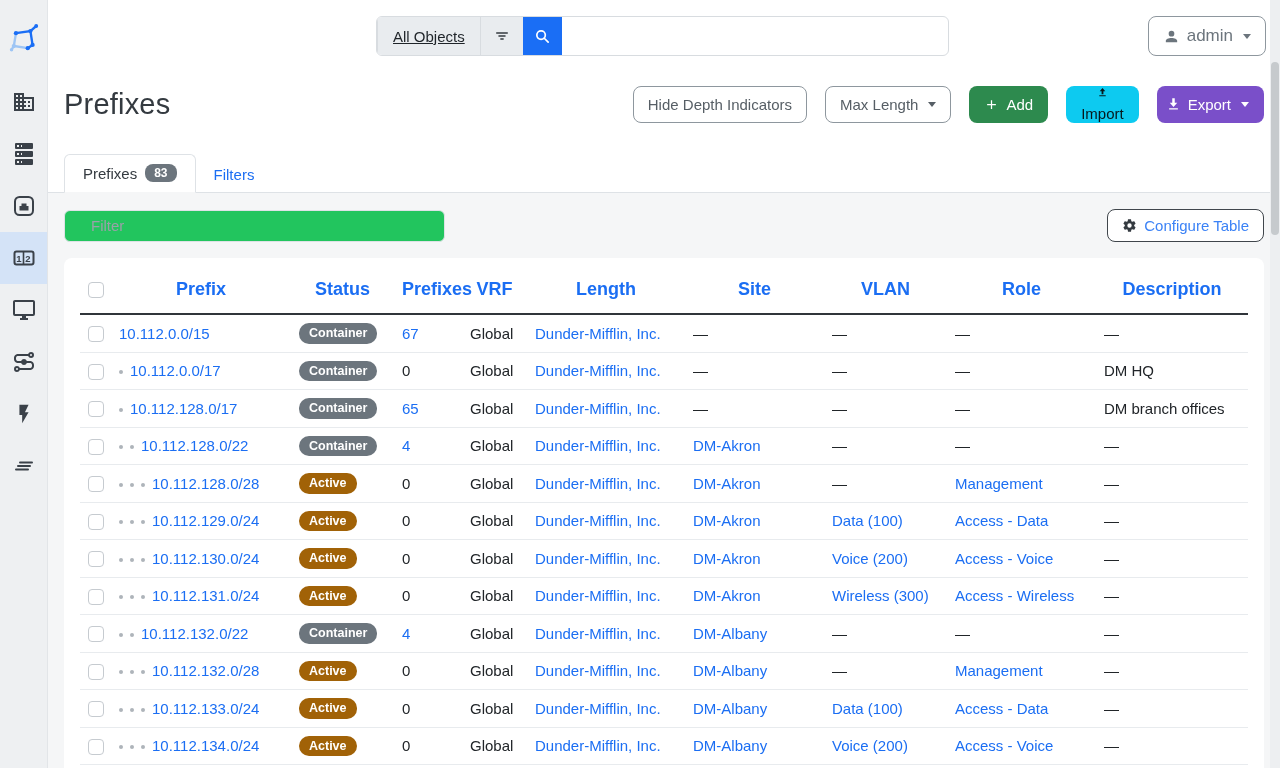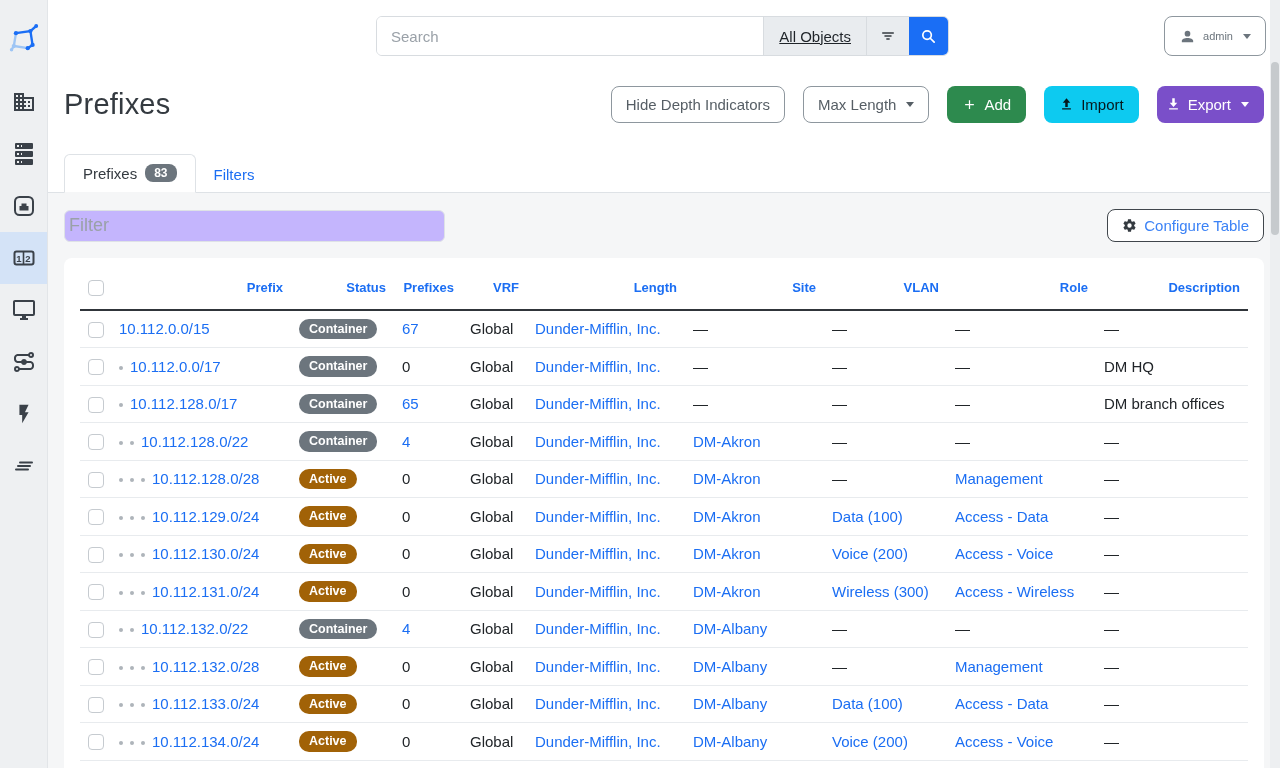--- a/index.html
+++ b/index.html
@@ -42,39 +42,39 @@
     background:#e9ecef; border-left:1px solid #d8dce0; cursor:pointer;
     font-size:15px; color:#1f2429; white-space:nowrap;
   }
   .seg.scope { padding:0 15px;text-decoration:underline; }
   .seg.filter-seg { width:43px; }
   .seg.search-btn { width:39px; background:#1a6ef5; border-left:none; }
 
   .user-menu {
     position:absolute; right:14px; top:16px; height:40px;
     display:flex; align-items:center; gap:7px; padding:0 14px;
-    border:1px solid #8e979e; border-radius:8px; color:#6c757d; font-size:11px;
+    border:1px solid #8e979e; border-radius:8px; color:#6c757d; font-size:17px;
     cursor:pointer; background:#fff;text-align:right;
   }
 
   
   .title-row {
     display:flex; align-items:center; justify-content:space-between;
     padding:0 16px; margin-top:14px;
   }
   h1.page-title { margin:0; font-size:29px; font-weight:400; color:#343a40; letter-spacing:0.2px; }
   .actions { display:flex; align-items:center; gap:18px; }
   .btn {
     height:37px; display:inline-flex; align-items:center; gap:7px;
     padding:0 14px; border-radius:8px; font-size:15px; cursor:pointer;
     border:1px solid transparent; white-space:nowrap; background:#fff;
   }
   .btn.outline { border-color:#8e979e; color:#565e65; }
   .btn.green  { background:#2d8a4e; color:#fff; }
-  .btn.cyan   { background:#0dcaf0; color:#06181c; }
+  .btn.cyan   { background:#0dcaf0; color:#06181c;flex-direction:column; }
   .btn.purple { background:#7a4fc9; color:#fff;padding-left:8px; }
   .caret {
     width:0; height:0; border-left:4.5px solid transparent; border-right:4.5px solid transparent;
     border-top:5px solid currentColor; display:inline-block; margin-left:3px;
   }
 
   
   .tabs {
     display:flex; align-items:flex-end; margin-top:31px; padding-left:16px;
     border-bottom:1px solid #dee2e6;
@@ -91,34 +91,34 @@
   .count-badge {
     background:#6c757d; color:#fff; font-size:12px; font-weight:bold;
     padding:3px 9px; border-radius:8px; line-height:1;
   }
 
   
   .panel { background:#f5f6f7; padding:16px; min-height:587px; }
   .panel-toolbar { display:flex; align-items:center; justify-content:space-between; }
   .filter-input {
     width:381px; height:32px; border:1px solid #dee2e6; border-radius:6px;
-    padding:0 4px; font-size:18px; font-family:"Liberation Sans", sans-serif;
-    color:#212529; outline:none; background:#c4b5fd;
+    padding:0 26px; font-size:15px; font-family:"Liberation Sans", sans-serif;
+    color:#212529; outline:none; background:#22c55e;
   }
   .filter-input::placeholder { color:#9aa1a8; }
   .btn.config { border-color:#40464c; color:#3b82f6; height:33px; border-radius:8px; font-size:15px; }
 
   
   .card {
     margin-top:16px; background:#fff; border-radius:8px;
     padding:8px 16px 0 16px; min-height:520px;
   }
   table { width:100%; border-collapse:collapse; table-layout:fixed; }
   th {
-    text-align:right; color:#1b6ef3; font-size:13px; font-weight:bold;
+    text-align:center; color:#1b6ef3; font-size:18px; font-weight:bold;
     padding:13px 8px; border-bottom:2px solid #30353a; cursor:pointer;
   }
   td {
     padding:8px; border-bottom:1px solid #e8ebee; font-size:15px; color:#212529;
     overflow:hidden; white-space:nowrap; vertical-align:middle;
   }
   a.tlink { color:#1b6ef3; }
   .checkbox {
     display:inline-block; width:16px; height:16px; border:1px solid #c6cbd0;
     border-radius:4px; background:#fff; vertical-align:middle; cursor:pointer;
@@ -215,21 +215,20 @@
         <line x1="4" y1="15.5" x2="16" y2="15.5"></line>
       </g>
     </svg>
   </div>
 </div>
 
 <div class="main">
 
   <div class="topbar">
     <div class="searchbar">
-      <input type="text" placeholder="Search" style="">
       <div class="seg scope">All Objects</div>
       <div class="seg filter-seg">
         <svg width="18" height="18" viewBox="0 0 24 24">
           <g stroke="#343a40" stroke-width="2" stroke-linecap="round">
             <line x1="5" y1="8" x2="19" y2="8"></line>
             <line x1="8" y1="12" x2="16" y2="12"></line>
             <line x1="10.5" y1="16" x2="13.5" y2="16"></line>
           </g>
         </svg>
       </div>

